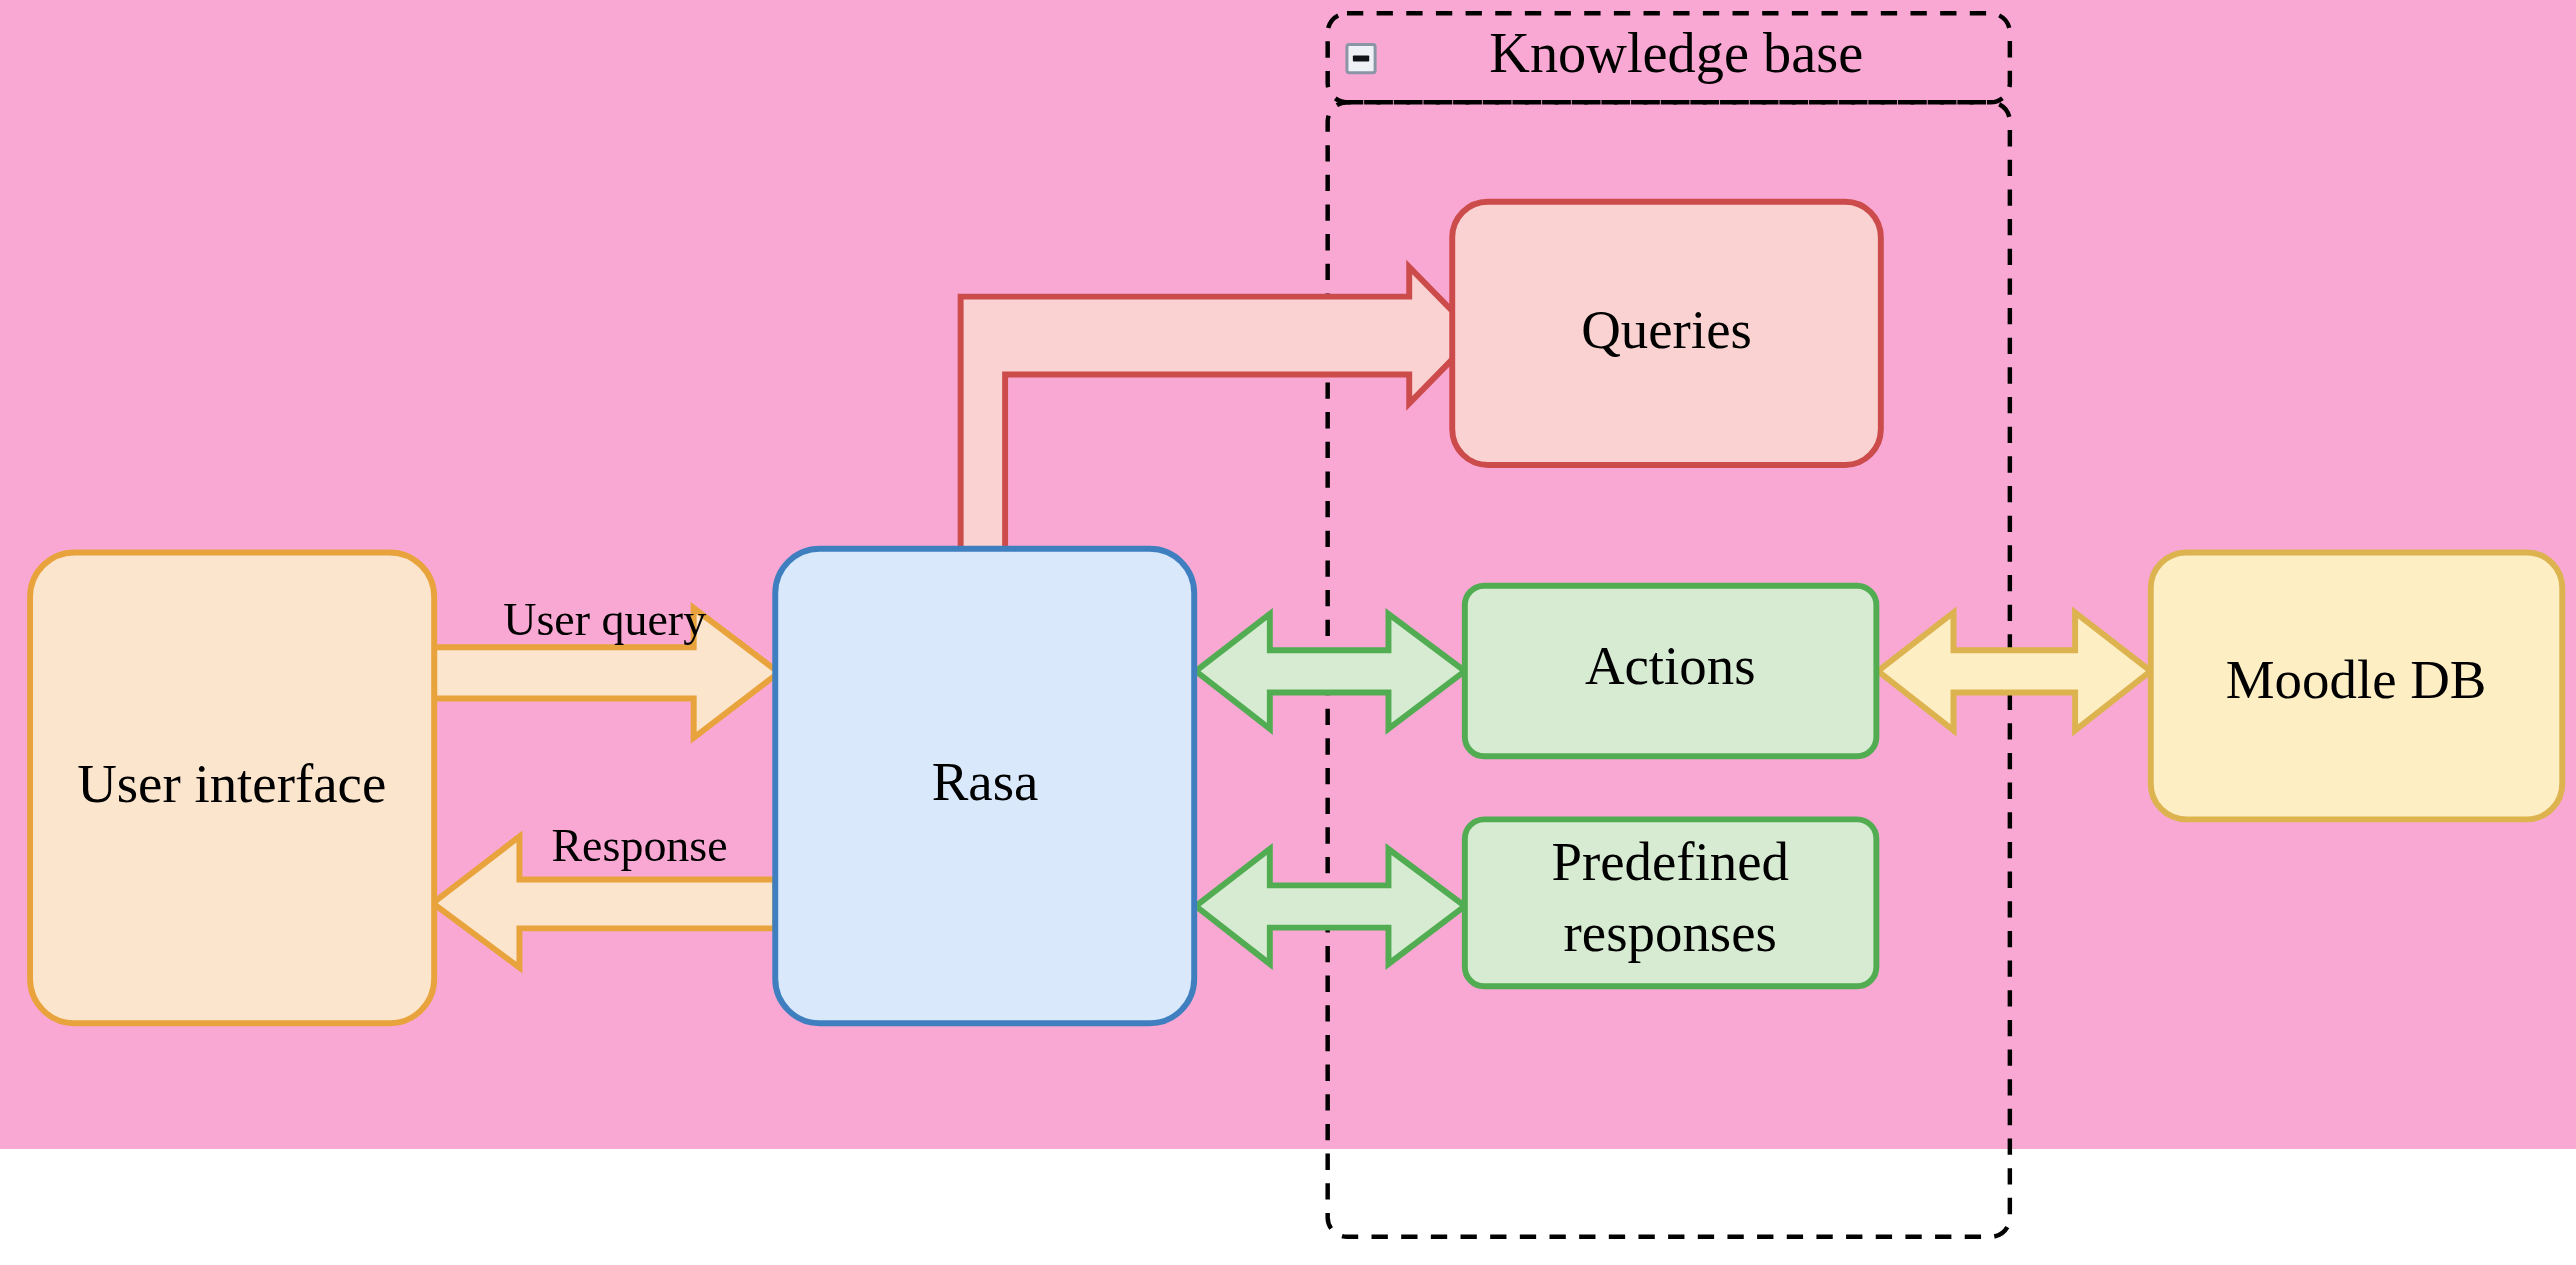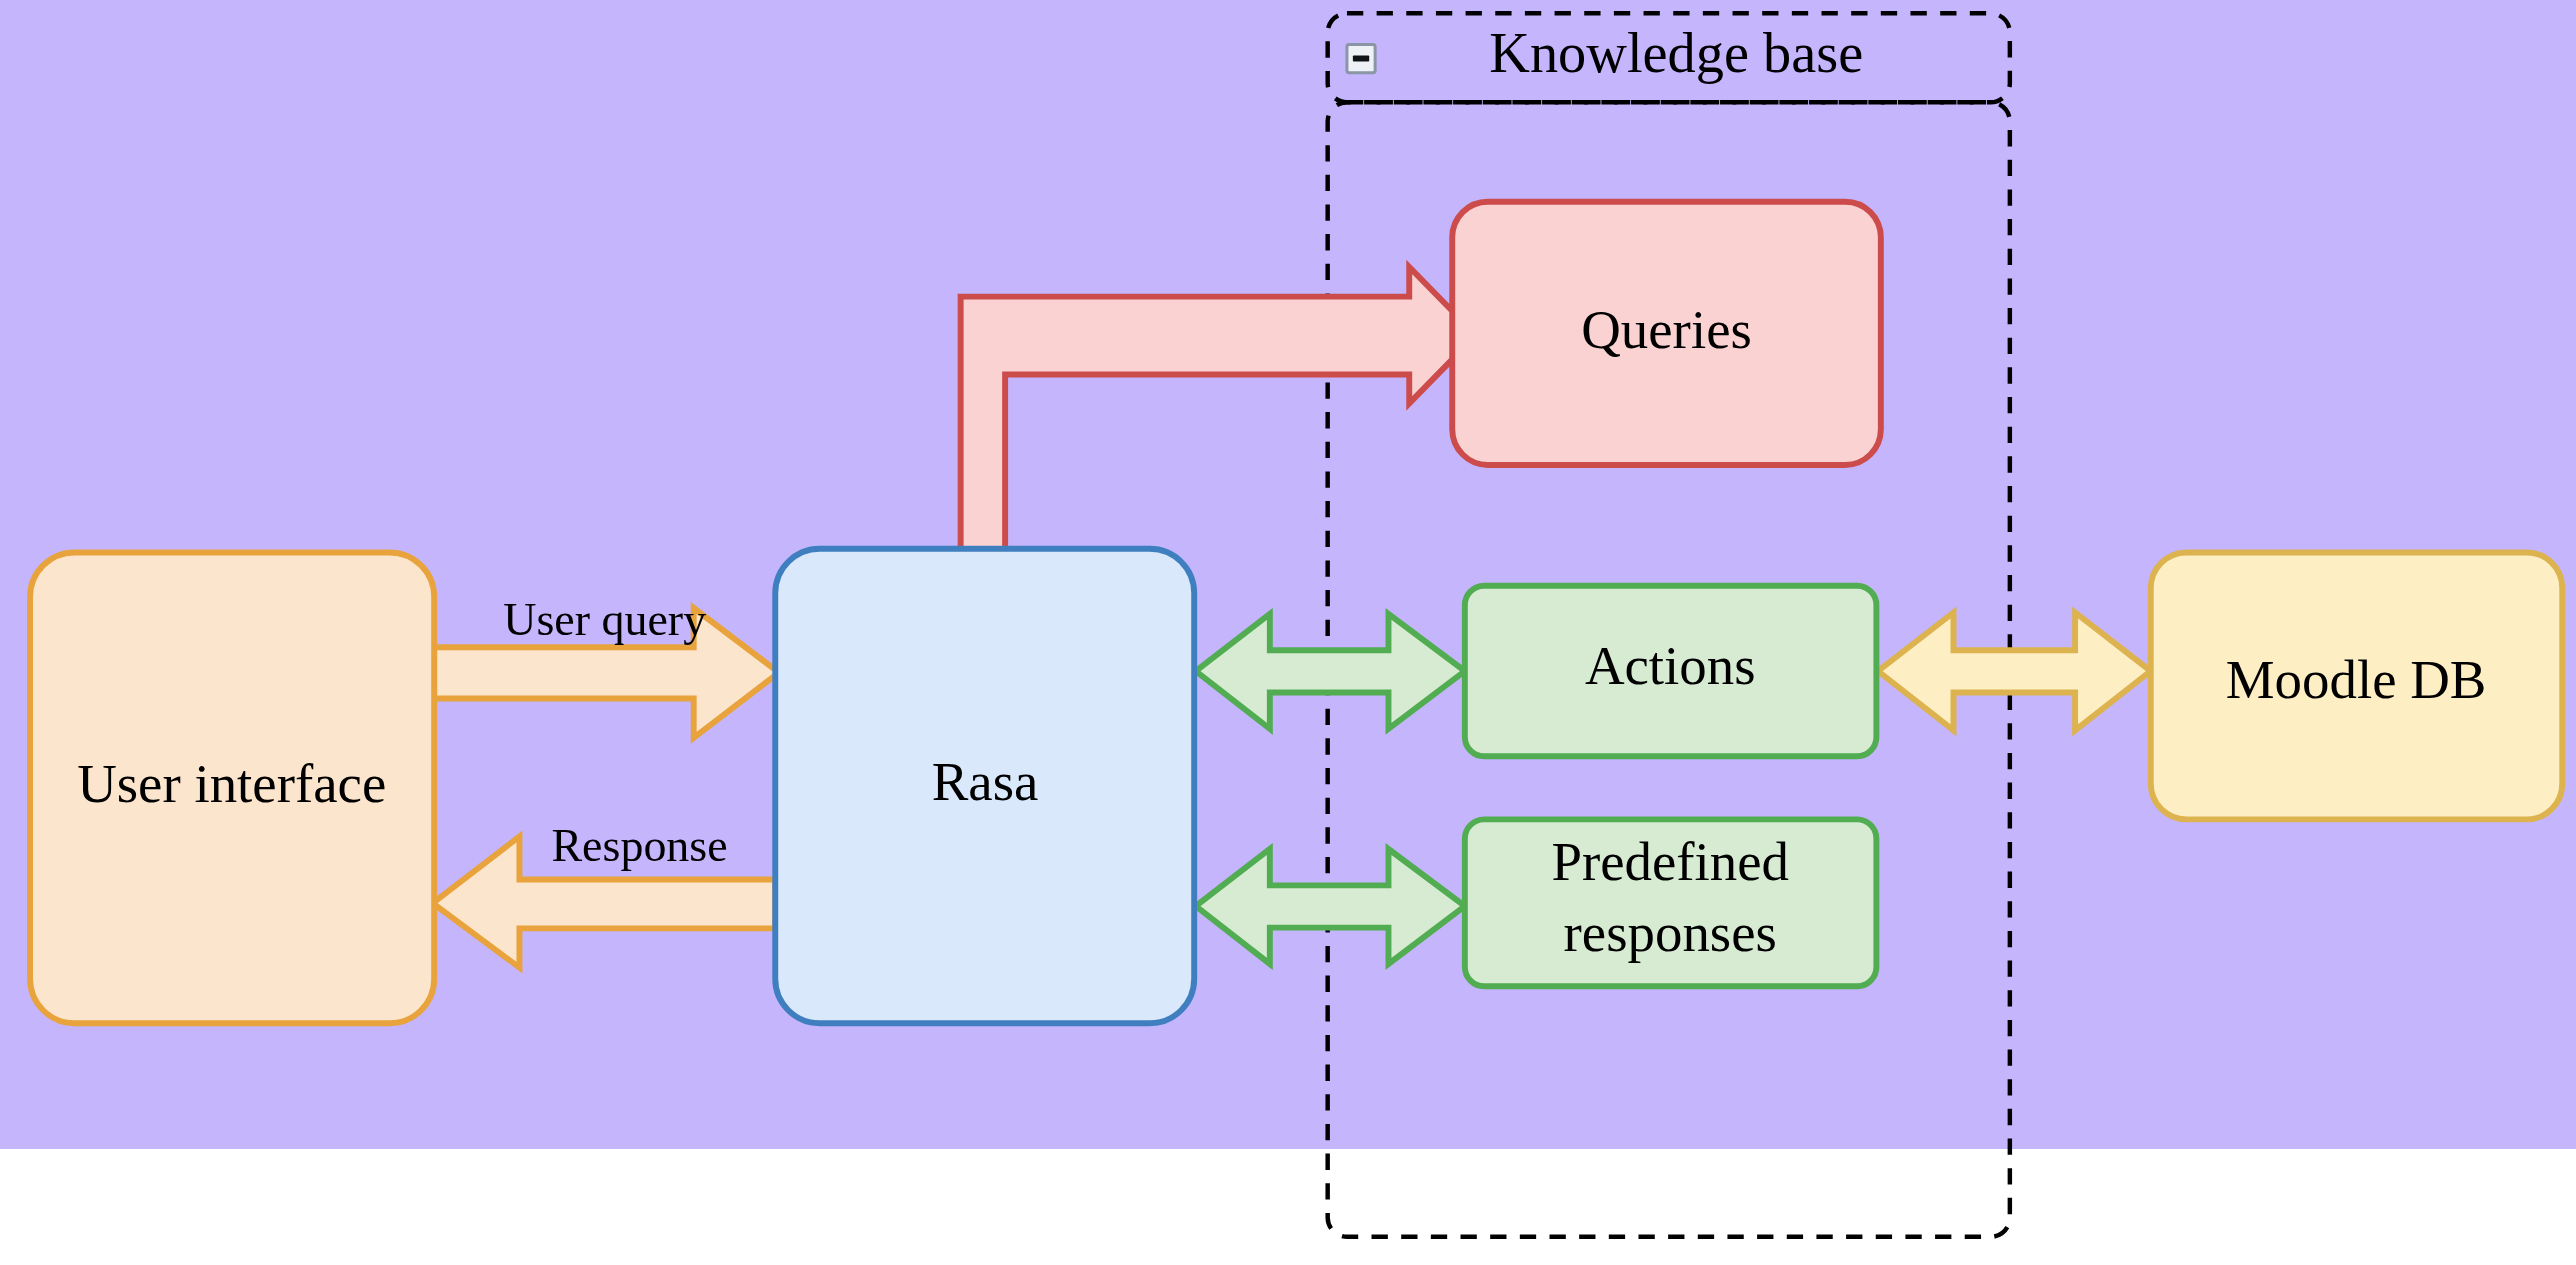--- a/index.html
+++ b/index.html
@@ -10,21 +10,21 @@
   body {
     width: 2576px;
     height: 1265px;
     overflow: hidden;
     font-family: "Liberation Serif", "DejaVu Serif", serif;
   }
   #diagram-root {
     position: relative;
     width: 2576px;
     height: 1149px;
-    background: #c4b5fd;
+    background: #f9a8d4;
   }
   svg.diagram-canvas {
     display: block;
     width: 2576px;
     height: 1265px;
   }
   .node-label,
   .edge-label,
   .group-title {
     font-family: "Liberation Serif", "DejaVu Serif", serif;

